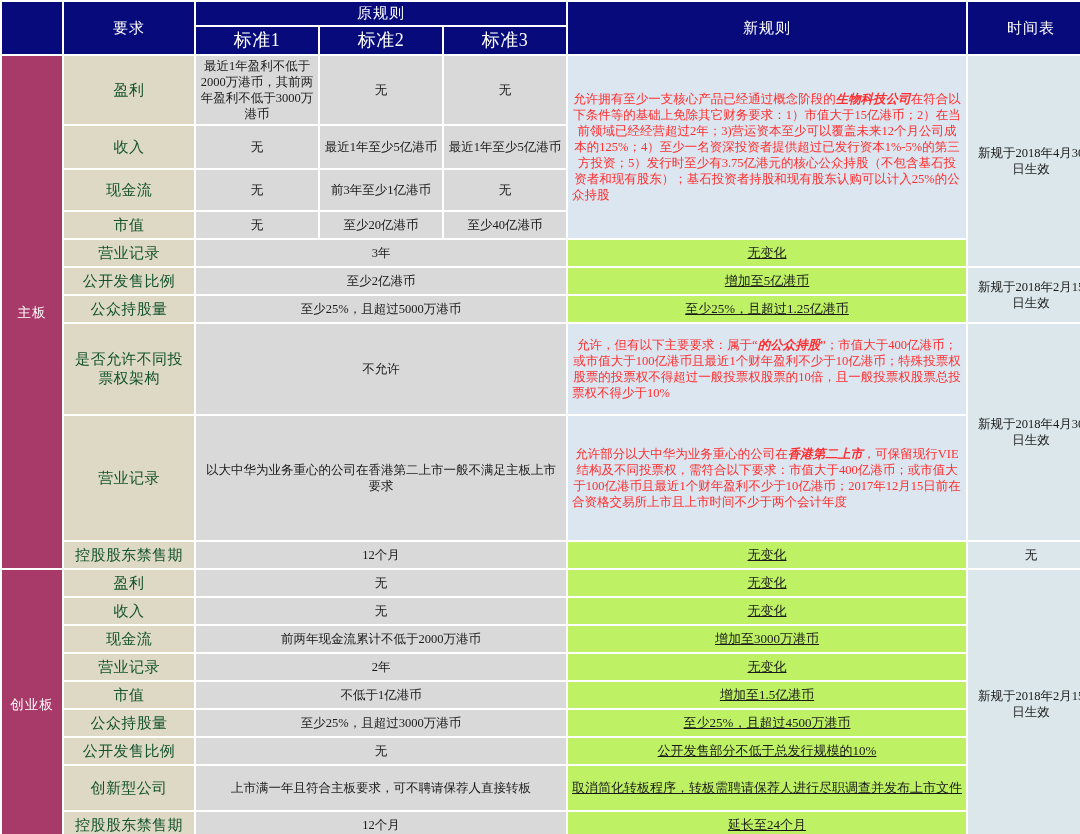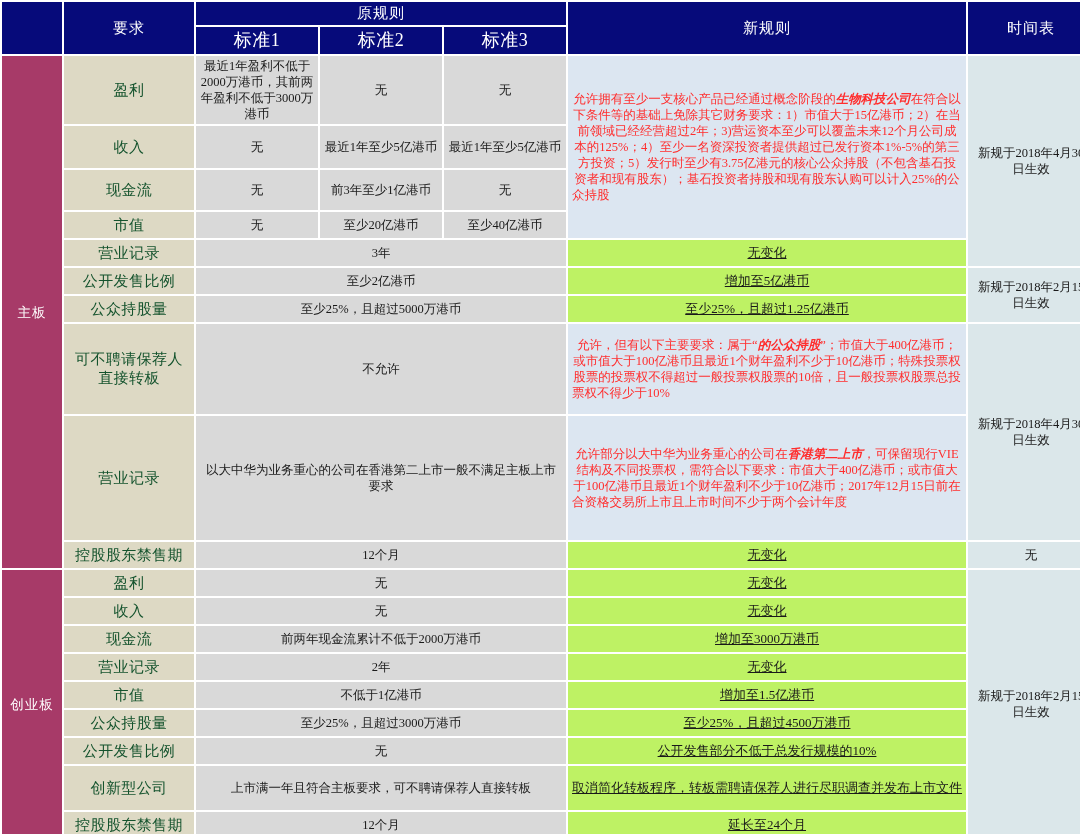--- a/index.html
+++ b/index.html
@@ -151,21 +151,21 @@
     <td class="old" colspan="3">至少2亿港币</td>
     <td class="new">增加至5亿港币</td>
     <td class="time" rowspan="2">新规于2018年2月15日生效</td>
   </tr>
   <tr style="height:26px">
     <td class="lbl">公众持股量</td>
     <td class="old" colspan="3">至少25%，且超过5000万港币</td>
     <td class="new">至少25%，且超过1.25亿港币</td>
   </tr>
   <tr style="height:90px">
-    <td class="lbl tall">可不聘请保荐人直接转板</td>
+    <td class="lbl tall">是否允许不同投票权架构</td>
     <td class="old" colspan="3">不允许</td>
     <td class="new-red"><span>允许，但有以下主要要求：属于“<b>的公众持股</b>”；市值大于400亿港币；或市值大于100亿港币且最近1个财年盈利不少于10亿港币；特殊投票权股票的投票权不得超过一般投票权股票的10倍，且一般投票权股票总投票权不得少于10%</span></td>
     <td class="time" rowspan="2">新规于2018年4月30日生效</td>
   </tr>
   <tr style="height:124px">
     <td class="lbl">营业记录</td>
     <td class="old tall" colspan="3">以大中华为业务重心的公司在香港第二上市一般不满足主板上市要求</td>
     <td class="new-red"><span>允许部分以大中华为业务重心的公司在<b>香港第二上市</b>，可保留现行VIE结构及不同投票权，需符合以下要求：市值大于400亿港币；或市值大于100亿港币且最近1个财年盈利不少于10亿港币；2017年12月15日前在合资格交易所上市且上市时间不少于两个会计年度</span></td>
   </tr>
   <tr style="height:26px">

